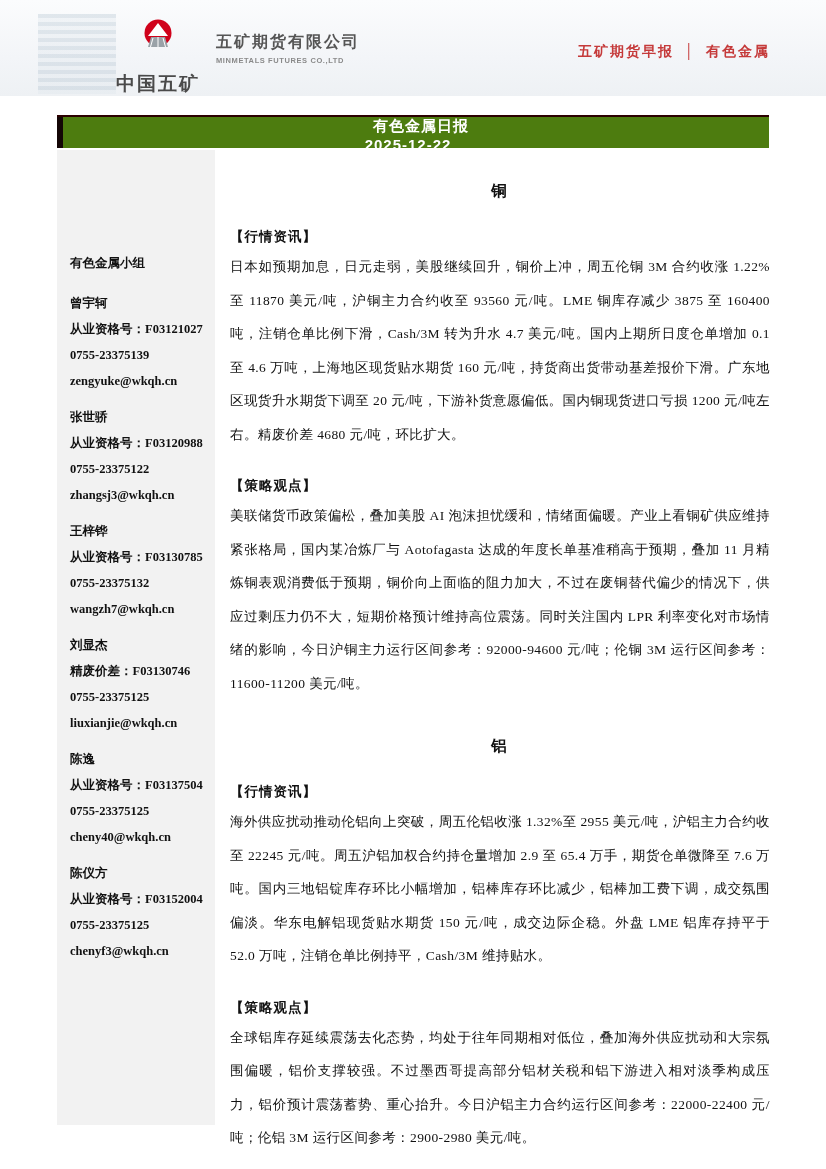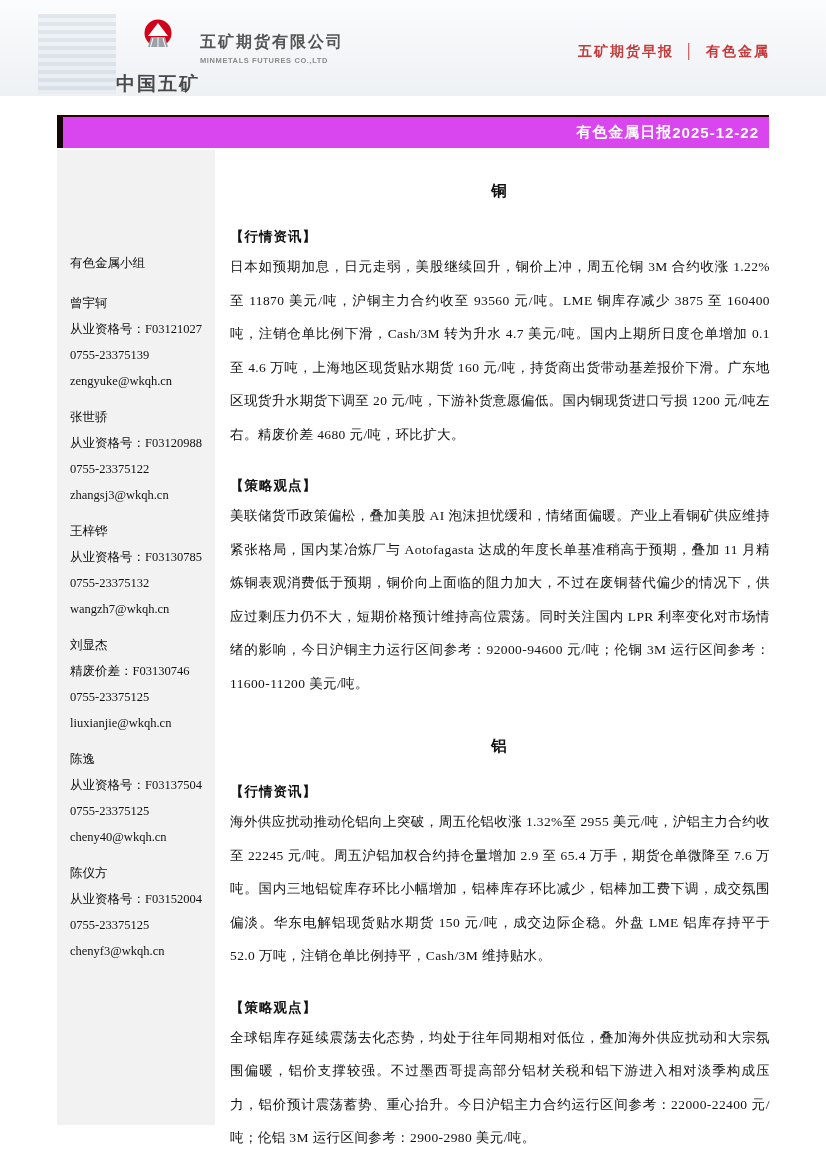--- a/index.html
+++ b/index.html
@@ -21,54 +21,54 @@
   .header-art{
     position:absolute;left:38px;top:14px;width:78px;height:80px;
     background:repeating-linear-gradient(180deg,#9fb4c4 0 4px,#d9e2e9 4px 8px);
     opacity:.28;
   }
   .logo-wrap{position:absolute;left:116px;top:16px;display:flex;align-items:flex-start;}
   .emblem{width:46px;height:46px;display:block;margin:0 auto;}
   .logo-left{display:flex;flex-direction:column;align-items:center;}
   .logo-cn{font-size:19px;font-weight:bold;color:#4a4a4a;letter-spacing:2px;margin-top:9px;
     font-family:"Liberation Sans",sans-serif;}
-  .company{margin-top:16px;font-family:"Liberation Sans",sans-serif;}
+  .company{margin-left:16px;margin-top:16px;font-family:"Liberation Sans",sans-serif;}
   .company-cn{font-size:16px;font-weight:bold;color:#555;letter-spacing:2px;}
   .company-en{font-size:7.5px;color:#8a8a8a;letter-spacing:.6px;margin-top:3px;font-weight:bold;}
   .header-right{
     position:absolute;right:56px;top:43px;
     font-size:14px;font-weight:bold;color:#c53a3a;letter-spacing:2px;
     display:flex;align-items:center;gap:10px;
   }
   .header-right .divider{font-weight:normal;color:#c53a3a;}
 
   
   .banner{
     position:absolute;left:57px;top:115px;width:712px;height:33px;
-    background:#d946ef;border-top:2px solid #2b0000;box-sizing:border-box;
-    display:flex;align-items:center;justify-content:flex-end;
+    background:#4d7c0f;border-top:2px solid #2b0000;box-sizing:border-box;
+    display:flex;align-items:center;justify-content:flex-start;flex-direction:column;
   }
   .banner::before{
     content:"";position:absolute;left:0;top:0;bottom:0;width:6px;background:#140606;
   }
   .banner-title{
     color:#ffffff;font-weight:bold;font-size:15px;letter-spacing:1px;margin-left:16px;
     font-family:"Liberation Sans",sans-serif;
   }
   .banner-date{
     color:#ffffff;font-weight:bold;font-size:15px;letter-spacing:1px;margin-right:10px;
     font-family:"Liberation Sans",sans-serif;
   }
 
   
   .sidebar{
     position:absolute;left:57px;top:150px;width:158px;height:975px;
     background:#f2f2f2;box-sizing:border-box;
     padding:100px 8px 0 13px;
-    font-size:12.5px;line-height:26px;color:#111;
+    font-size:12.5px;line-height:26px;color:#111;font-weight:bold;
   }
   .team-title{margin-bottom:14px;}
   .analyst{margin-top:10px;}
   .analyst .line{white-space:nowrap;}
 
   
   .main{
     position:absolute;left:230px;top:147px;width:540px;
     font-size:13.5px;color:#111;
   }

